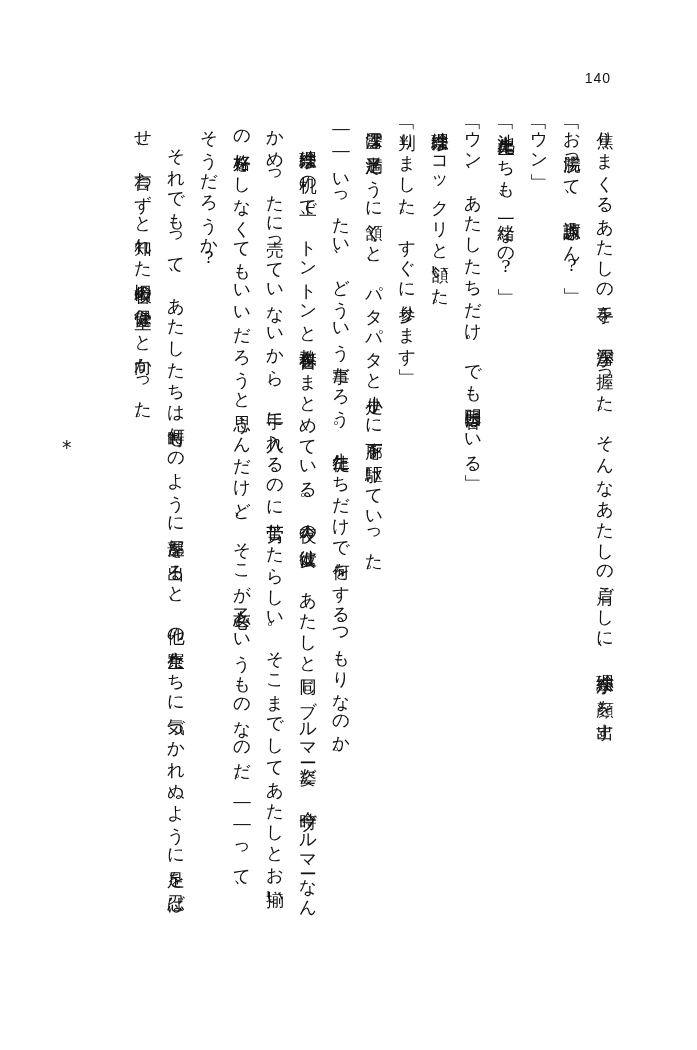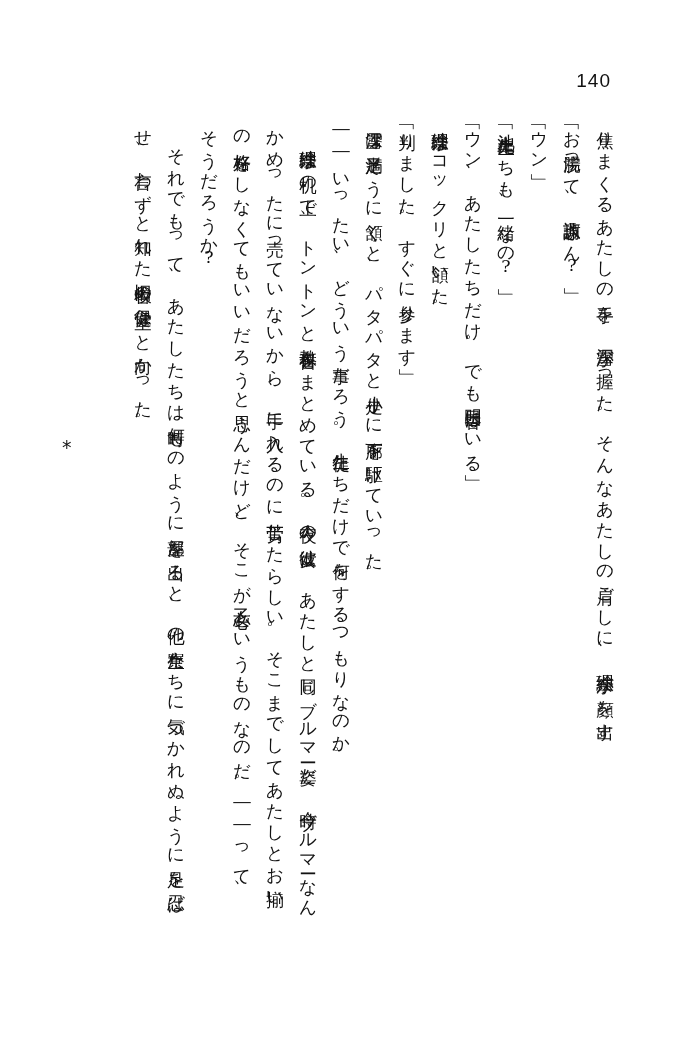--- a/index.html
+++ b/index.html
@@ -19,21 +19,21 @@
     position: relative;
     width: 697px;
     height: 1050px;
     background: #ffffff;
   }
   
   .page-number {
     position: absolute;
     top: 70px;
     right: 86px;
-    font-size: 19px;
+    font-size: 14px;
     letter-spacing: 1px;
     font-family: "Liberation Sans", "DejaVu Sans", sans-serif;
     color: #111;
   }
   
   .text-block {
     position: absolute;
     top: 118px;
     right: 76px;
     height: 800px;

